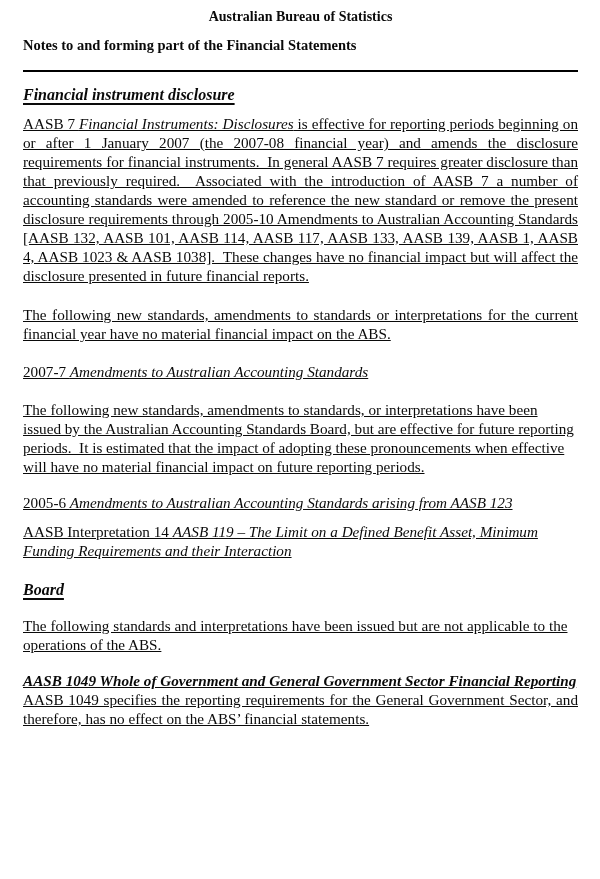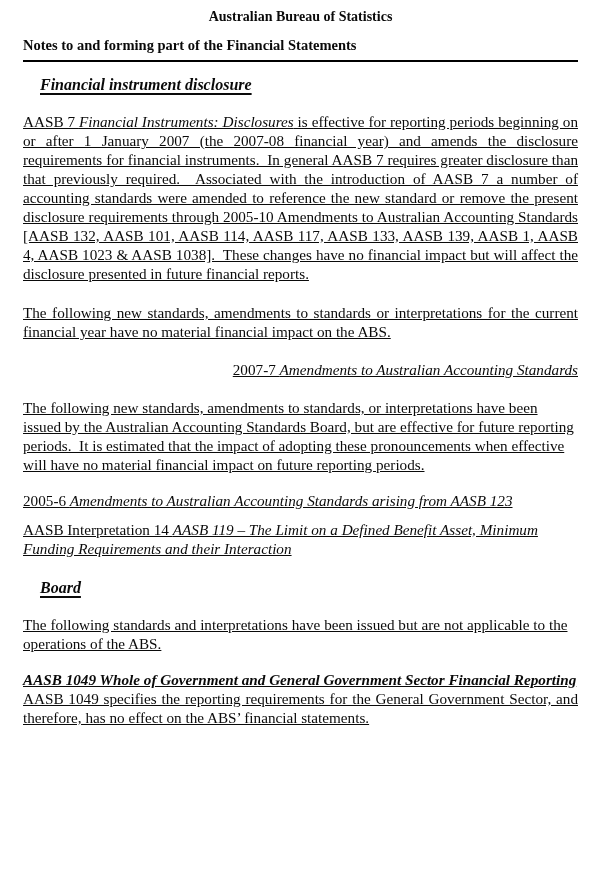--- a/index.html
+++ b/index.html
@@ -18,48 +18,48 @@
     text-align: center;
     font-weight: bold;
     font-size: 14px;
     line-height: 18px;
   }
   .doc-title {
     margin-top: 10px;
     font-weight: bold;
     font-size: 14.5px;
     line-height: 18px;
-    padding-bottom: 6px;
+    padding-bottom: 16px;
     border-bottom: 2px solid #000;
   }
   .section-heading {
     font-weight: bold;
     font-style: italic;
     font-size: 16px;
     line-height: 20px;
-    margin: 17px;
+    margin: 0;
   }
   .section-heading .ul {
     text-decoration: underline;
     text-decoration-thickness: 1.5px;
     text-underline-offset: 3px;
   }
   .h1 { margin-top: 13px; }
   .h2 { margin-top: 18px; }
   .h3 { margin-top: 20px; }
   .body {
     font-size: 15.2px;
     line-height: 19px;
     margin: 0;
     text-decoration: underline;
   }
   .justify { text-align: justify; }
   .mt-p1 { margin-top: 9px; }
   .mt-p2 { margin-top: 20px; }
-  .mt-item1 { margin-top: 19px; text-align: right; }
+  .mt-item1 { margin-top: 19px; }
   .mt-p3 { margin-top: 19px; }
   .mt-item2 { margin-top: 17px; }
   .mt-item3 { margin-top: 10px; }
   .mt-p4 { margin-top: 16px; }
   .mt-h4 { margin-top: 17px; }
   .bold-italic {
     font-weight: bold;
     font-style: italic;
   }
   i { font-style: italic; }

